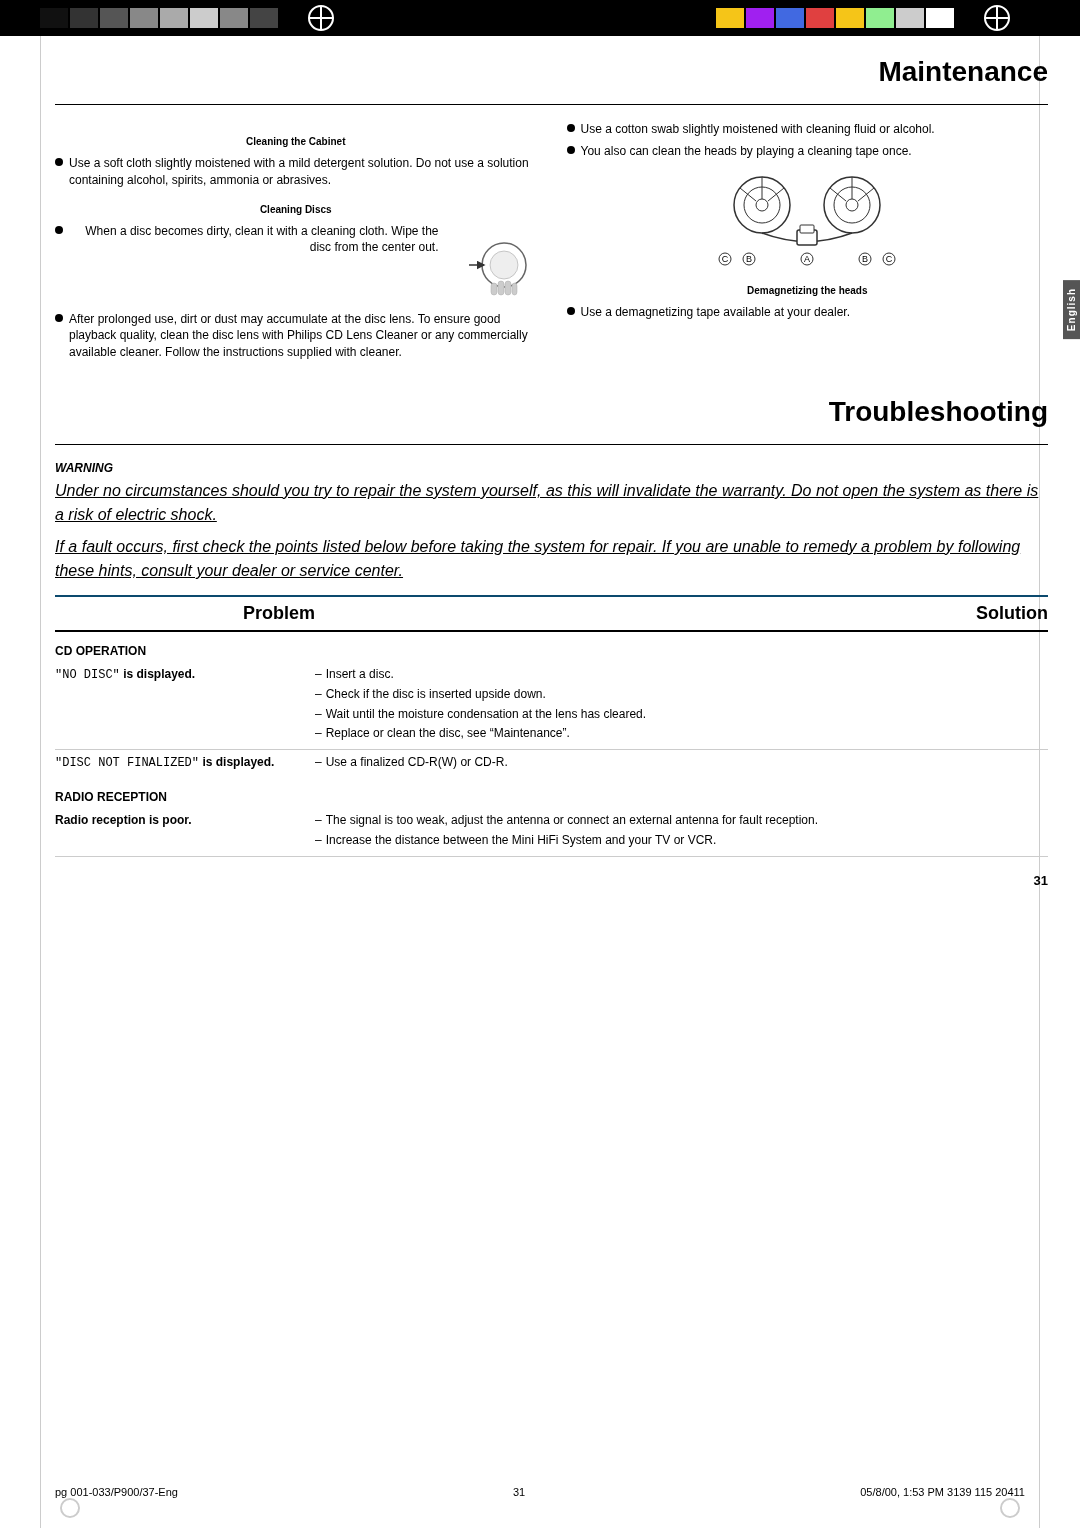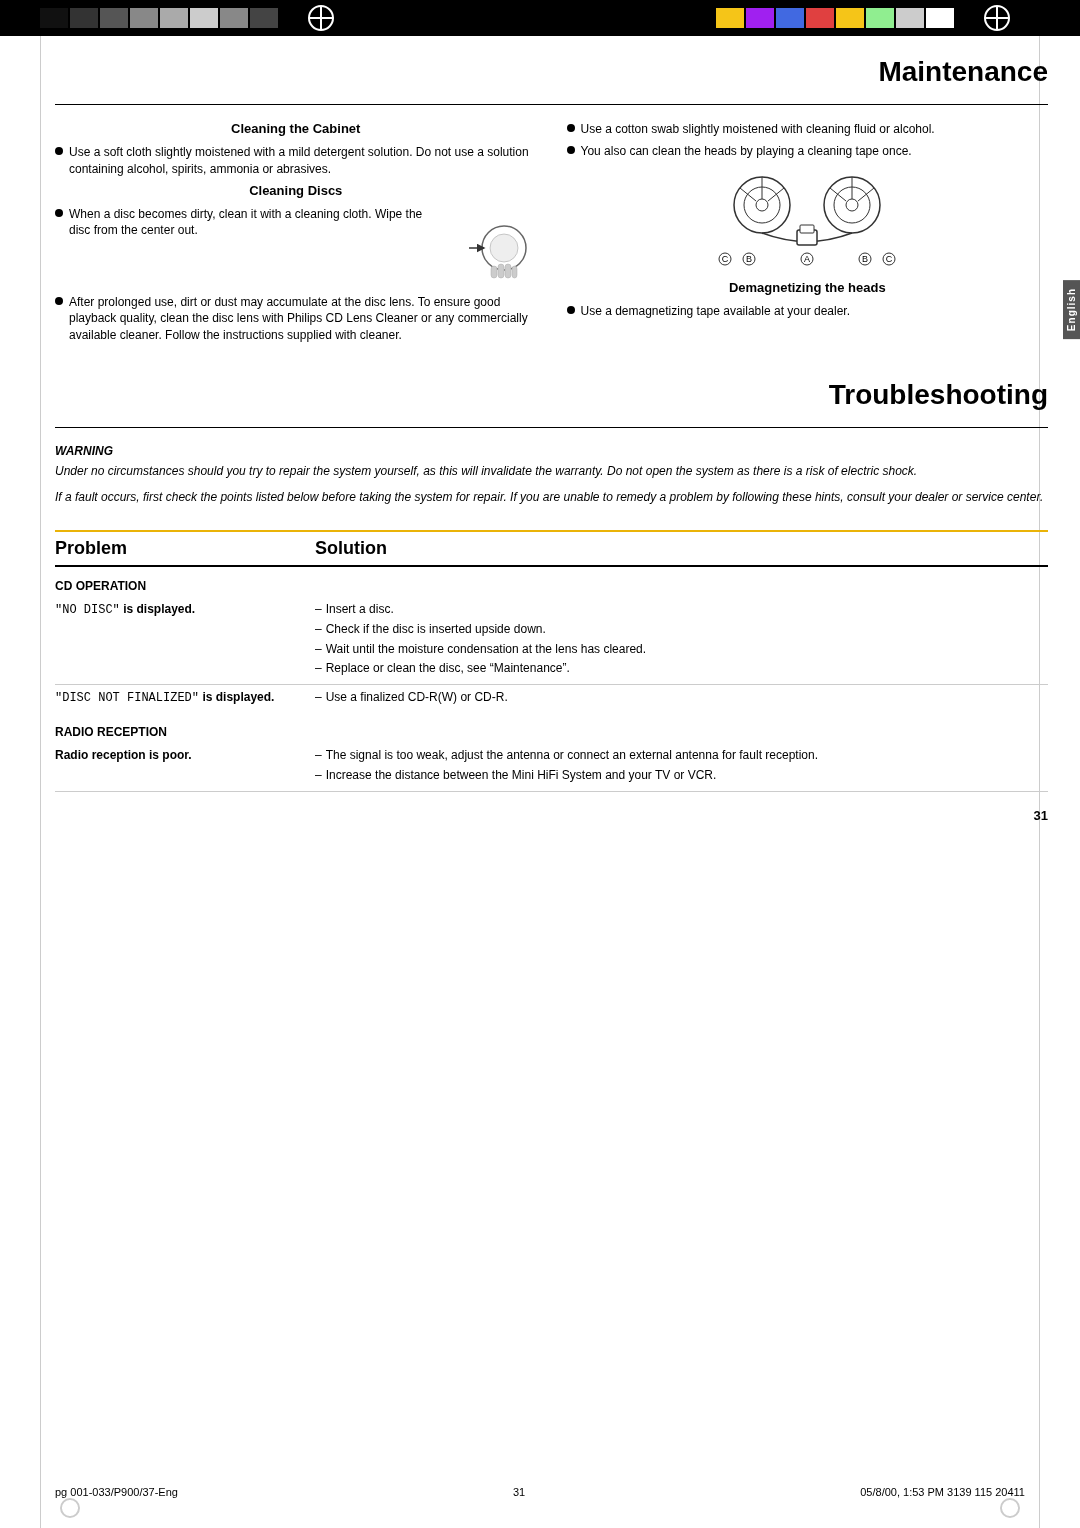--- a/index.html
+++ b/index.html
@@ -108,24 +108,24 @@
     }
     .col-left {
       flex: 1;
     }
     .col-right {
       flex: 1;
     }
 
     .subsection-title {
       font-weight: bold;
-      font-size: 13px;
+      font-size: 10px;
       text-align: center;
       margin-bottom: 8px;
-      margin-top: 0;
+      margin-top: 15px;
     }
     .bullet-item {
       display: flex;
       align-items: flex-start;
       gap: 6px;
       margin-bottom: 5px;
       font-size: 12px;
       line-height: 1.4;
     }
     .bullet-dot {
@@ -160,48 +160,49 @@
       display: flex;
       align-items: center;
       justify-content: center;
     }
 
     
     .troubleshooting-container {
       margin-top: 30px;
     }
     .warning-box {
-      margin-bottom: 24px;
+      margin-bottom: 12px;
     }
     .warning-title {
       font-weight: bold;
       font-style: italic;
       font-size: 12px;
       margin-bottom: 4px;
     }
     .warning-text {
       font-style: italic;
-      font-size: 12px;
+      font-size: 16px;
       line-height: 1.5;
       margin-bottom: 8px;
+      text-decoration: underline;
     }
 
     
     .ps-table {
       width: 100%;
       border-collapse: collapse;
       margin-top: 10px;
     }
     .ps-table th {
       font-size: 18px;
       font-weight: bold;
-      text-align: left;
+      text-align: right;
       padding: 6px 0;
       border-bottom: 2px solid #000;
-      border-top: 2px solid #eab308;
+      border-top: 2px solid #0c4a6e;
     }
     .ps-table .category-row td {
       font-weight: bold;
       font-size: 12px;
       padding-top: 12px;
       padding-bottom: 4px;
     }
     .ps-table .data-row td {
       font-size: 12px;
       padding: 4px 0;
@@ -331,21 +332,21 @@
           <div class="subsection-title">Cleaning the Cabinet</div>
           <div class="bullet-item">
             <span class="bullet-dot"></span>
             <span>Use a soft cloth slightly moistened with a mild detergent solution. Do not use a solution containing alcohol, spirits, ammonia or abrasives.</span>
           </div>
         </div>
 
         <div>
           <div class="subsection-title">Cleaning Discs</div>
 
-          <div style="overflow:hidden;">
+          <div style="overflow:hidden;text-align:right;">
             <div class="disc-image-area">
               <svg class="disc-svg" viewBox="0 0 85 75" xmlns="http://www.w3.org/2000/svg">
 
                 <ellipse cx="55" cy="40" rx="22" ry="22" fill="none" stroke="#666" stroke-width="1.5"></ellipse>
                 <ellipse cx="55" cy="40" rx="5" ry="5" fill="none" stroke="#666" stroke-width="1"></ellipse>
                 <ellipse cx="55" cy="40" rx="14" ry="14" fill="#eee" stroke="#999" stroke-width="0.5"></ellipse>
 
                 <rect x="42" y="58" width="6" height="12" rx="3" fill="#ccc" stroke="#aaa" stroke-width="0.5"></rect>
                 <rect x="49" y="56" width="6" height="14" rx="3" fill="#ccc" stroke="#aaa" stroke-width="0.5"></rect>
                 <rect x="56" y="56" width="6" height="14" rx="3" fill="#ccc" stroke="#aaa" stroke-width="0.5"></rect>

